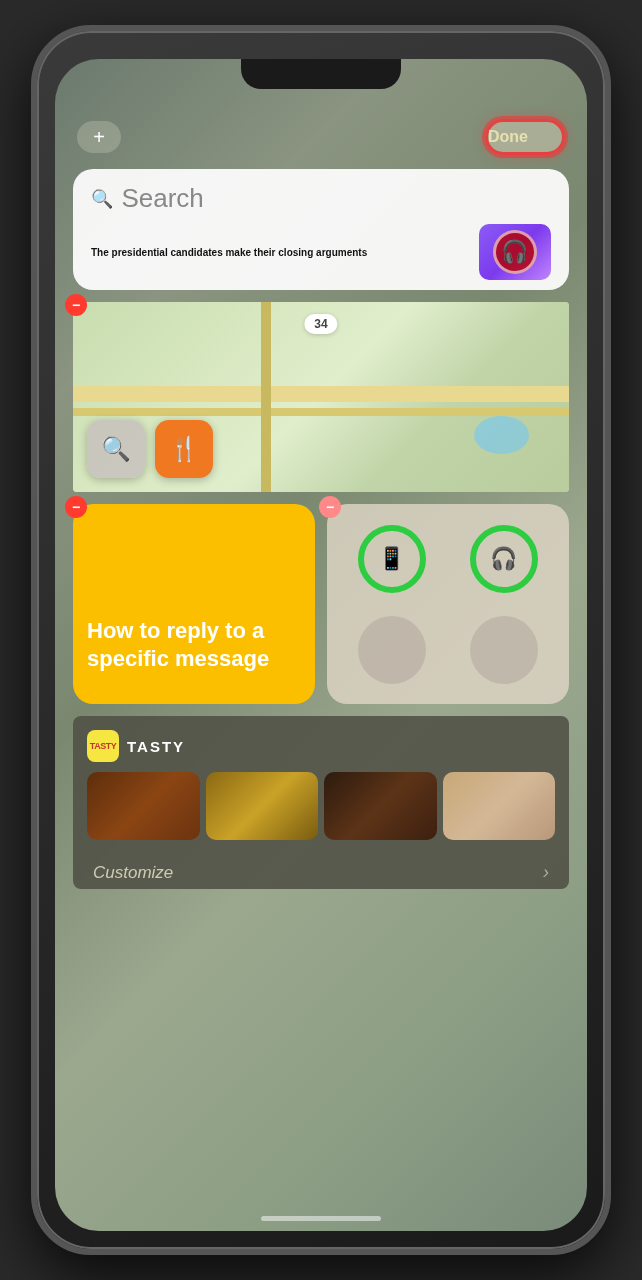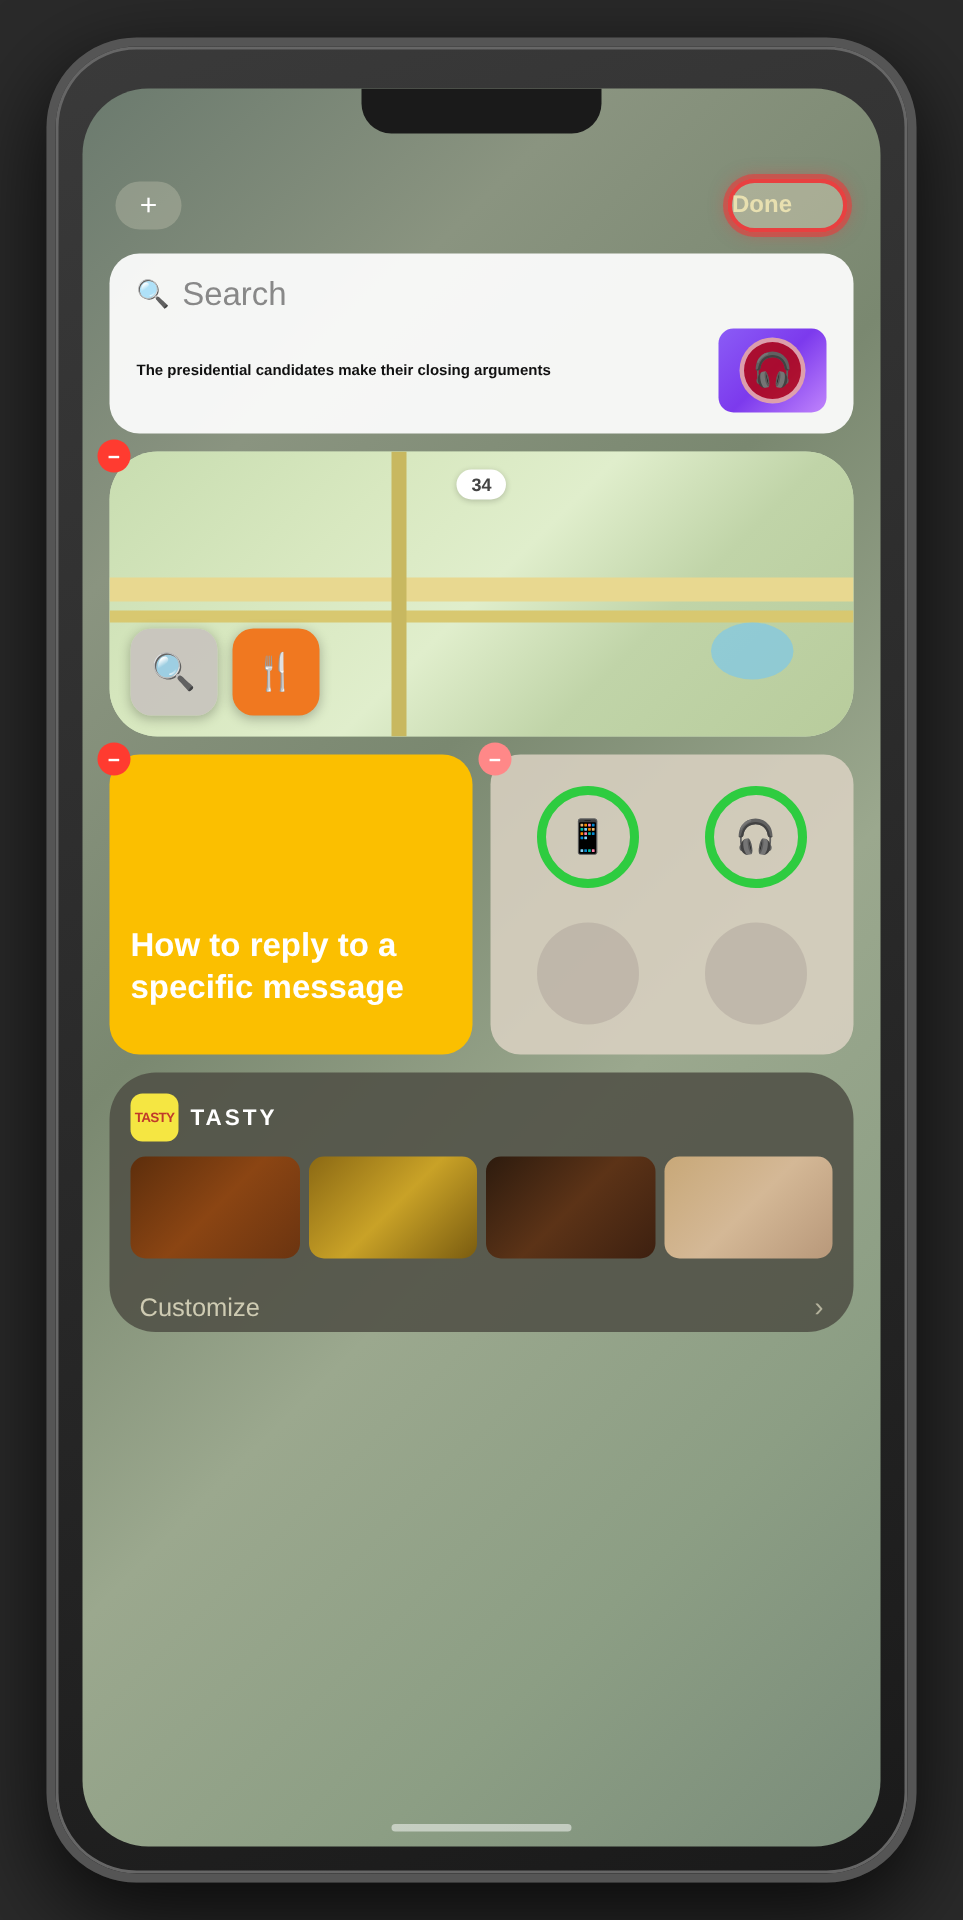--- a/index.html
+++ b/index.html
@@ -112,21 +112,21 @@
       border-bottom: none;
       margin-bottom: 10px;
     }
 
     .search-icon-svg {
       color: #888;
       font-size: 18px;
     }
 
     .search-text {
-      font-size: 22px;
+      font-size: 26px;
       color: #888;
       font-weight: 400;
     }
 
     .news-item {
       display: flex;
       align-items: center;
       justify-content: space-between;
       gap: 10px;
     }
@@ -184,21 +184,21 @@
       line-height: 1;
     }
 
     
     .maps-widget-container {
       position: relative;
     }
 
     .maps-widget {
       background: #d4e8c0;
-      border-radius: 32px;
+      border-radius: 4px;
       height: 190px;
       overflow: hidden;
       position: relative;
     }
 
     .map-bg {
       width: 100%;
       height: 100%;
       position: relative;
       background: linear-gradient(135deg, #c8ddb0 0%, #d8e8c0 30%, #e0eecc 50%, #c0d4a8 70%, #b8cc9c 100%);
@@ -352,21 +352,21 @@
     }
 
     .circle-icon {
       font-size: 22px;
       color: #444;
     }
 
     
     .tasty-widget {
       background: rgba(80,80,70,0.88);
-      border-radius: 31px;
+      border-radius: 8px;
       padding: 14px 14px 0;
     }
 
     .tasty-header {
       display: flex;
       align-items: center;
       gap: 8px;
       margin-bottom: 10px;
     }
 
@@ -417,20 +417,21 @@
 
     
     .customize-bar {
       display: flex;
       align-items: center;
       justify-content: space-between;
       padding: 12px 6px 6px;
       color: rgba(220,215,190,0.9);
       font-size: 17px;
       font-weight: 400;
+      font-style: italic;
     }
 
     .customize-chevron {
       font-size: 18px;
       color: rgba(220,215,190,0.7);
     }
 
     
     .home-indicator {
       position: absolute;

